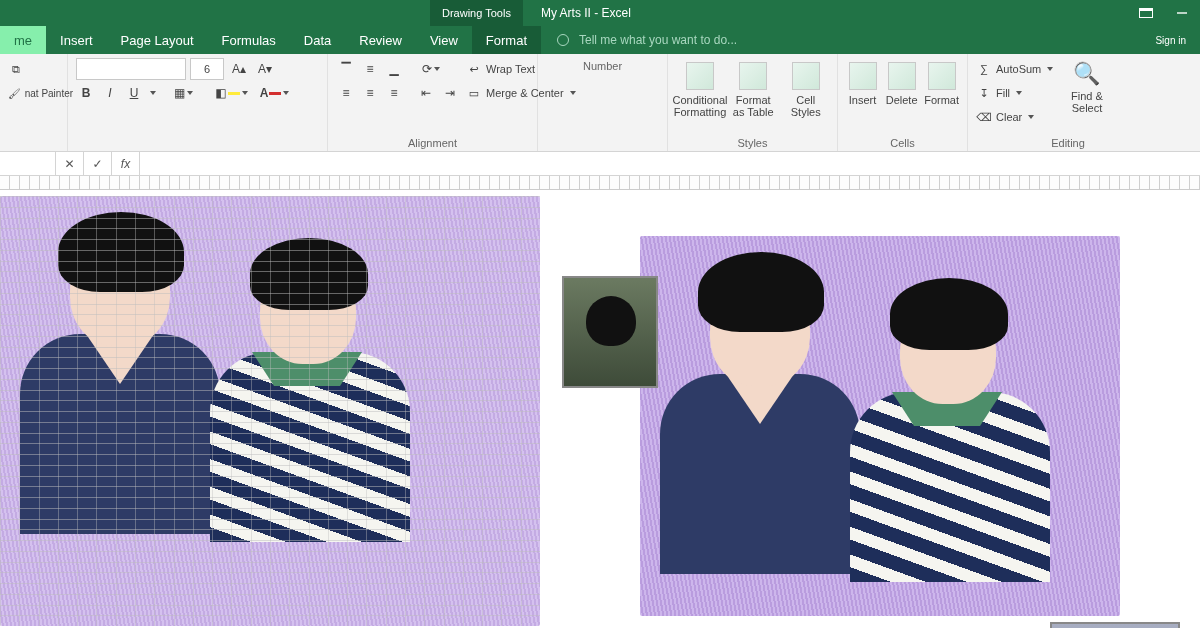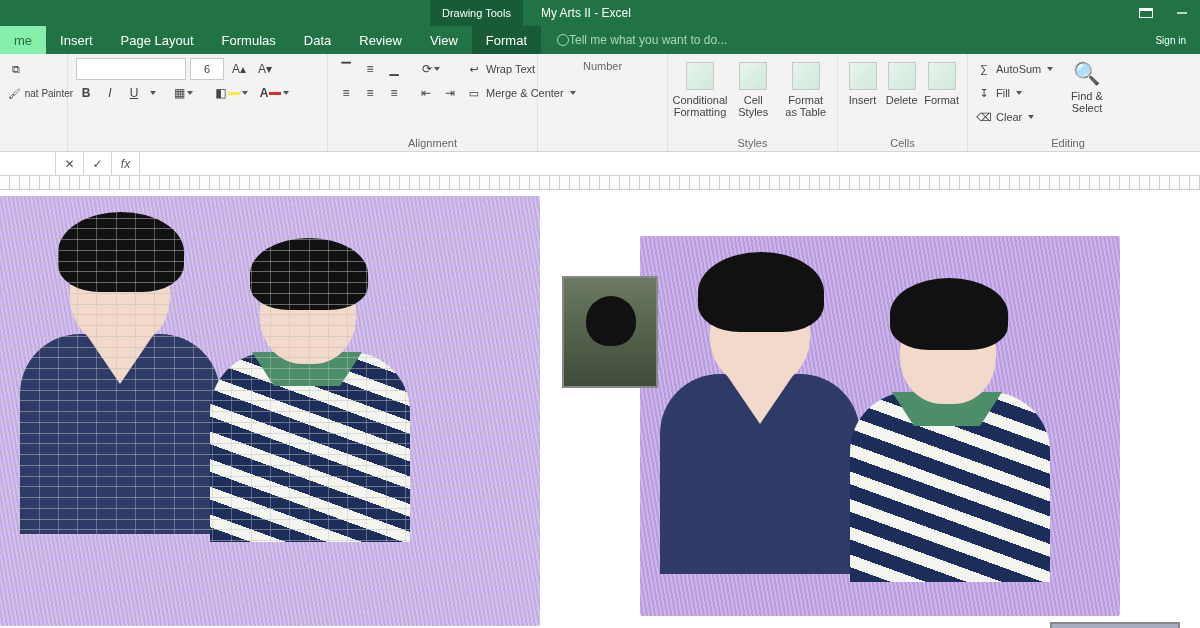--- a/index.html
+++ b/index.html
@@ -12,21 +12,21 @@
   .titlebar .doc-title { padding: 0 18px; display: flex; align-items: center; }
   .titlebar .spacer { flex: 1; }
   .titlebar .winctl { width: 36px; display: flex; align-items: center; justify-content: center; }
   .titlebar .winctl svg { display:block; }
 
   
   .tabstrip { height: 28px; background: #217346; display: flex; align-items: stretch; color: #fff; font-size: 13px; }
   .tab { padding: 0 14px; display: flex; align-items: center; cursor: pointer; }
   .tab.active { background: #86efac; color: #217346; }
   .tab.contextual { background: #185c37; }
-  .tellme { flex: 1; display: flex; align-items: center; padding-left: 16px; color: #a8d7bf; font-size: 12px; gap:0; }
+  .tellme { flex: 1; display: flex; align-items: center; padding-left: 16px; color: #a8d7bf; font-size: 12px; gap:10px; }
   .tellme .bulb { width:12px; height:12px; border:1.2px solid #a8d7bf; border-radius:50%; position:relative; }
   .signin { padding: 0 14px; display: flex; align-items: center; font-size: 10px; cursor:pointer; }
 
   
   .ribbon { height: 98px; background: #f3f3f3; border-bottom: 1px solid #d4d4d4; display: flex; font-size: 11px; color: #444; }
   .group { border-right: 1px solid #e1e1e1; display: flex; flex-direction: column; padding: 4px 8px 2px; }
   .group .body { flex: 1; display: flex; gap: 6px; align-items: flex-start; }
   .group .label { text-align: center; font-size: 11px; color: #666; padding-top: 2px; }
   .vstack { display:flex; flex-direction:column; gap:2px; }
   .vstack .row { display:flex; gap:4px; align-items:center; height:22px; }
@@ -215,25 +215,25 @@
   </div>
 
   <div class="group" style="width:170px">
     <div class="body">
       <div class="bigbtn">
         <div class="bicon"></div>
         <span>Conditional Formatting</span>
       </div>
       <div class="bigbtn">
         <div class="bicon"></div>
+        <span>Format as Table</span>
+      </div>
+      <div class="bigbtn">
+        <div class="bicon"></div>
         <span>Cell Styles</span>
-      </div>
-      <div class="bigbtn">
-        <div class="bicon"></div>
-        <span>Format as Table</span>
       </div>
     </div>
     <div class="label">Styles</div>
   </div>
 
   <div class="group" style="width:130px">
     <div class="body">
       <div class="bigbtn" style="width:40px">
         <div class="bicon"></div>
         <span>Insert</span>

